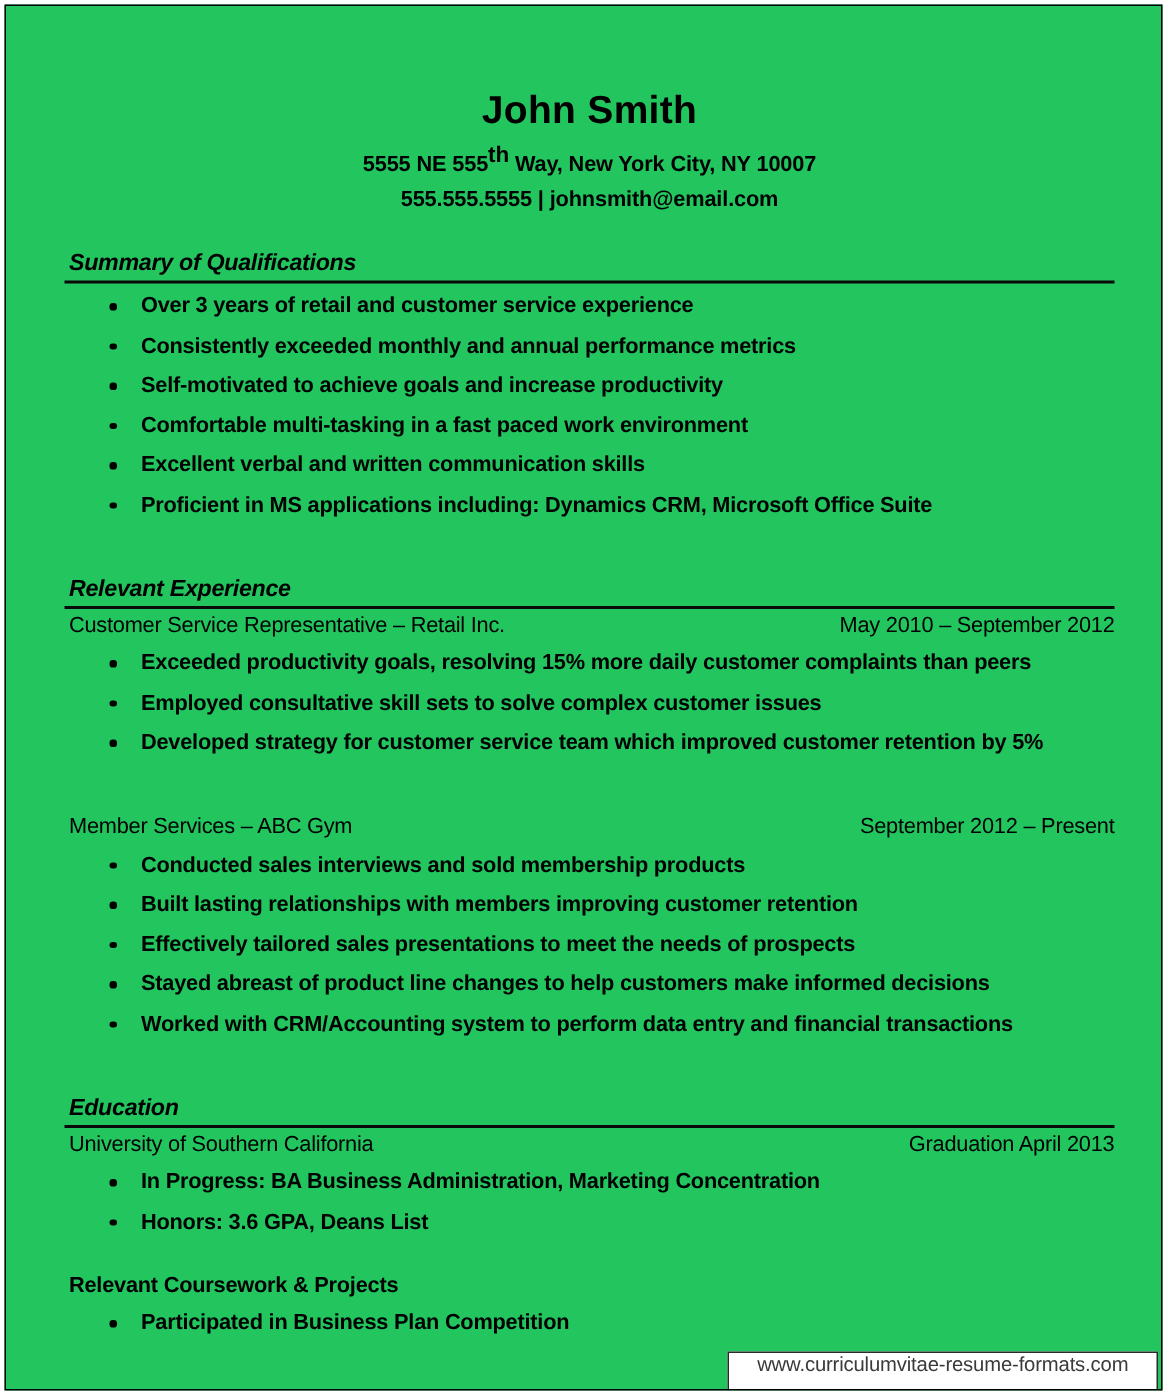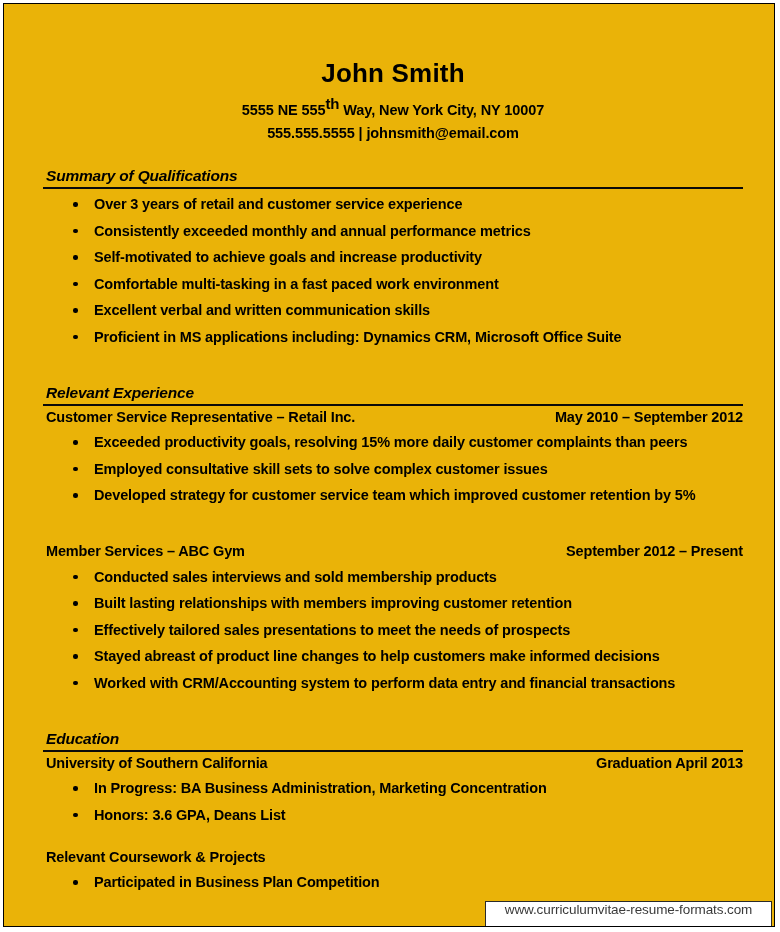--- a/index.html
+++ b/index.html
@@ -15,21 +15,21 @@
     -webkit-font-smoothing: antialiased;
   }
 
   .page {
     position: absolute;
     left: 3px;
     top: 3px;
     width: 772px;
     height: 924px;
     border: 1.5px solid #000000;
-    background: #eab308;
+    background: #22c55e;
     box-sizing: border-box;
     overflow: hidden;
   }
 
   .inner {
     position: absolute;
     left: 39px;
     top: 0;
     width: 700px;
   }
@@ -87,21 +87,21 @@
     margin-top: 2px;
   }
   .entry.spaced {
     margin-top: 36px;
   }
   .entry-row {
     display: flex;
     justify-content: space-between;
     align-items: baseline;
     font-size: 14.5px;
-    font-weight: bold;
+    font-weight: normal;
     letter-spacing: -0.15px;
     padding-left: 3px;
     line-height: 1.35;
   }
   .entry-title { white-space: nowrap; }
   .entry-date  { white-space: nowrap; }
 
   .sub-heading {
     font-size: 14.5px;
     font-weight: bold;

